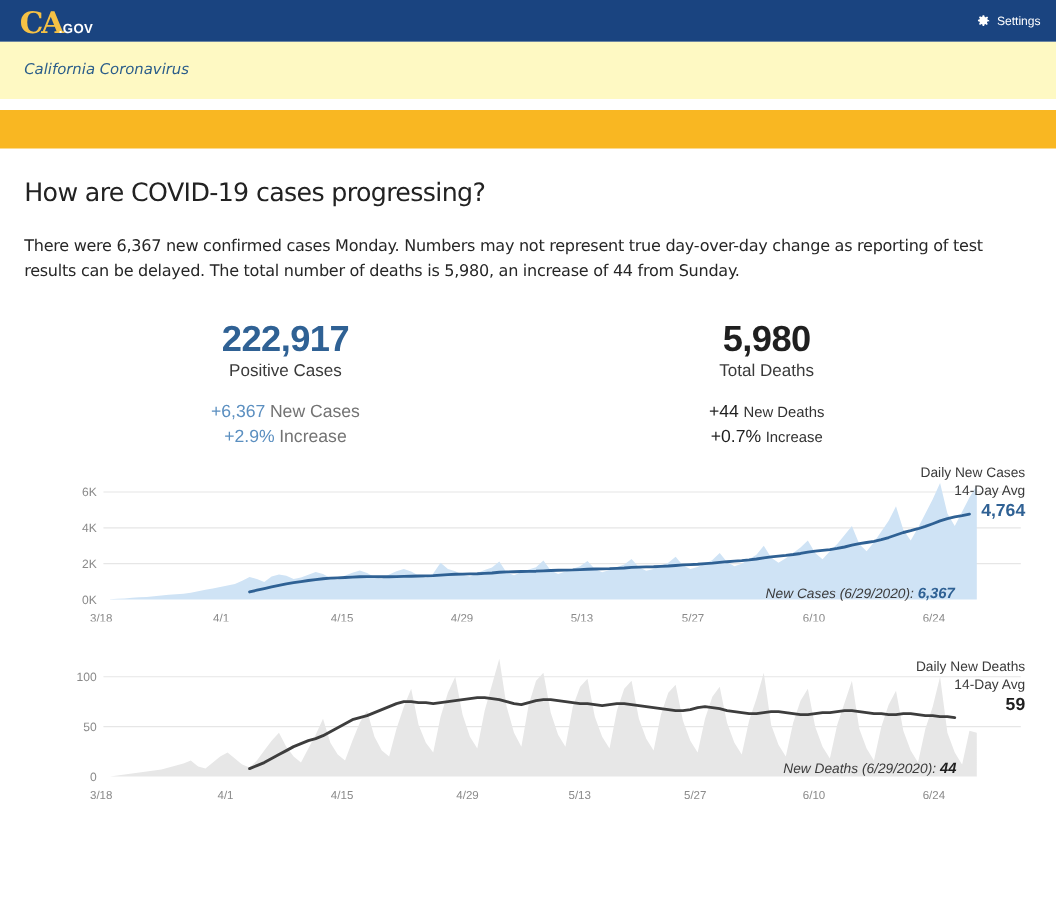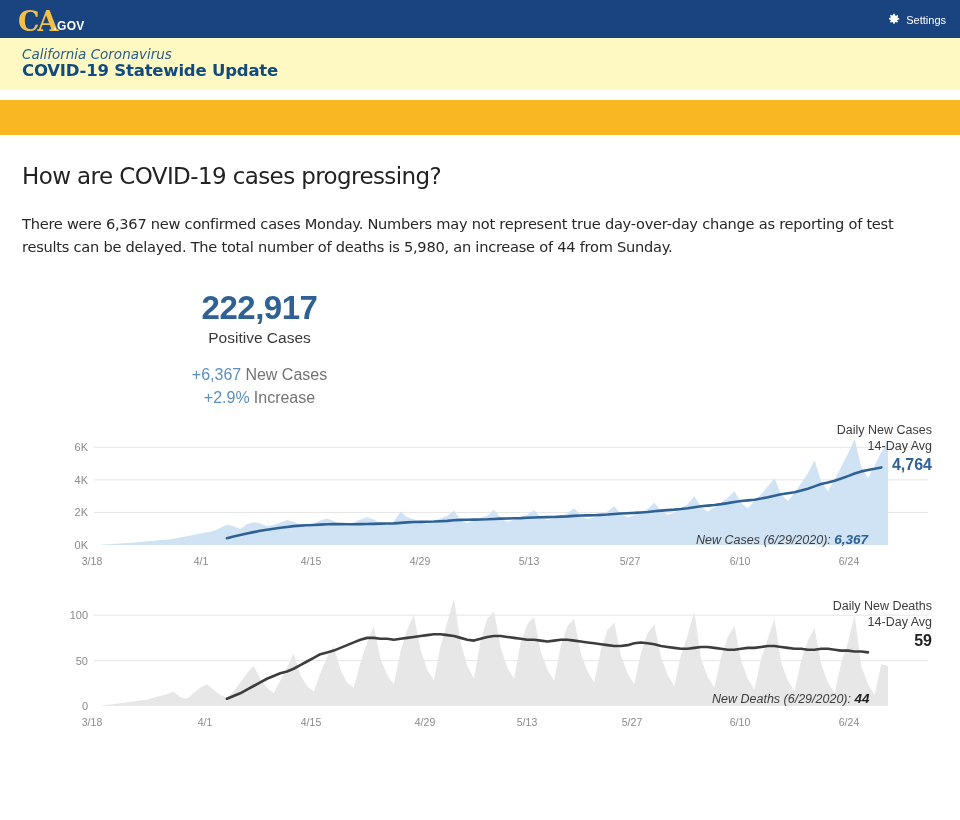--- a/index.html
+++ b/index.html
@@ -249,21 +249,20 @@
       <path fill="#ffffff" d="M12 8a4 4 0 1 0 0 8 4 4 0 0 0 0-8zm0 6.2A2.2 2.2 0 1 1 12 9.8a2.2 2.2 0 0 1 0 4.4z"></path>
       <path fill="#ffffff" d="M21 13.2v-2.4l-2.3-.4a7 7 0 0 0-.7-1.7l1.4-1.9-1.7-1.7-1.9 1.4a7 7 0 0 0-1.7-.7L13.2 3h-2.4l-.4 2.3a7 7 0 0 0-1.7.7L6.8 4.6 5.1 6.3l1.4 1.9a7 7 0 0 0-.7 1.7L3.5 10.3v2.4l2.3.4a7 7 0 0 0 .7 1.7l-1.4 1.9 1.7 1.7 1.9-1.4a7 7 0 0 0 1.7.7l.4 2.3h2.4l.4-2.3a7 7 0 0 0 1.7-.7l1.9 1.4 1.7-1.7-1.4-1.9a7 7 0 0 0 .7-1.7l2.3-.4z"></path>
     </svg>
     <span>Settings</span>
   </div>
 </div>
 
 <div class="ca-navband">
   <div class="brand">
     <div class="brand-sub">California Coronavirus</div>
-    <div class="brand-main">COVID-19 Statewide Update</div>
   </div>
 </div>
 
 <div class="ghost-row">
   <div class="ghost-text"></div>
 </div>
 
 <div class="yellow-band"></div>
 
 <div class="content">
@@ -279,20 +278,34 @@
           <span class="num-blue">+6,367</span>
           <span class="unit">New Cases</span>
         </div>
         <div>
           <span class="num-blue">+2.9%</span>
           <span class="unit">Increase</span>
         </div>
       </div>
     </div>
 
+    <div class="stat-block deaths">
+      <div class="stat-big dark">5,980</div>
+      <div class="stat-label">Total Deaths</div>
+      <div class="stat-sub">
+        <div>
+          <span class="num-dark">+44</span>
+          <span class="unit-dark">New Deaths</span>
+        </div>
+        <div>
+          <span class="num-dark">+0.7%</span>
+          <span class="unit-dark">Increase</span>
+        </div>
+      </div>
+    </div>
   </div>
 </div>
 
 <div class="chart-wrap" style="height:148px;">
   <svg id="svg-cases" width="960" height="148" viewBox="0 0 960 148">
       <text x="88" y="132" text-anchor="end" class="ax-label">0K</text>
       <line x1="94" y1="95.42857142857143" x2="928" y2="95.42857142857143" stroke="#e6e6e6" stroke-width="1"></line>
       <text x="88" y="99.42857142857143" text-anchor="end" class="ax-label">2K</text>
       <line x1="94" y1="62.85714285714286" x2="928" y2="62.85714285714286" stroke="#e6e6e6" stroke-width="1"></line>
       <text x="88" y="66.85714285714286" text-anchor="end" class="ax-label">4K</text>

